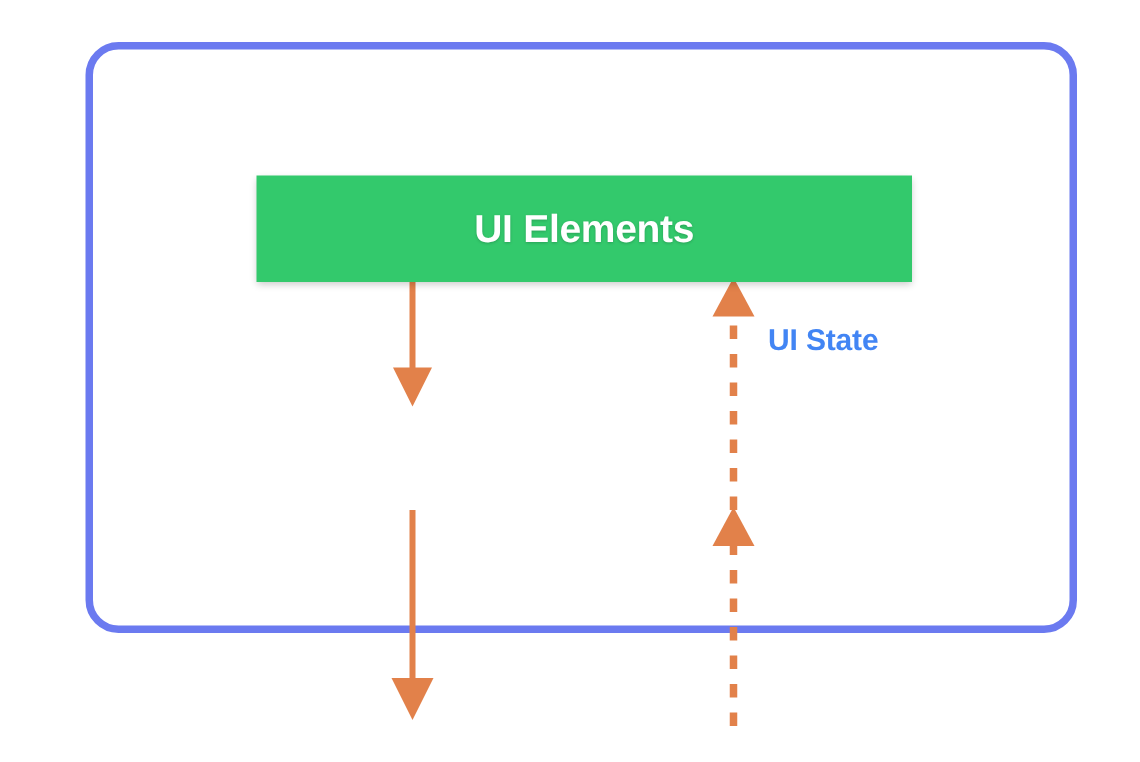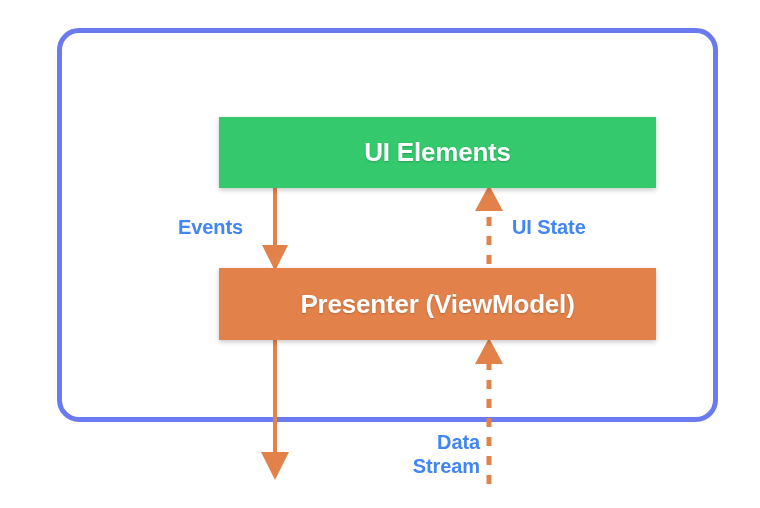--- a/index.html
+++ b/index.html
@@ -55,21 +55,20 @@
     display: flex;
     align-items: center;
     justify-content: center;
     color: #ffffff;
     font-size: 26px;
     font-weight: bold;
     letter-spacing: -0.2px;
     box-shadow: 0 2px 5px rgba(0,0,0,0.22);
     text-shadow: 0 1px 2px rgba(0,0,0,0.20);
     white-space: nowrap;
-    margin-left: 48px;
   }
 
   .box-ui-elements {
     left: 171px;
     top: 117px;
     width: 437px;
     height: 71px;
     background: #33C96C;
   }
 
@@ -135,25 +134,19 @@
     <g>
       <line x1="489" y1="484" x2="489" y2="358" stroke="#E2814A" stroke-width="5" stroke-dasharray="9 10"></line>
       <polygon points="489,338 475,364 503,364" fill="#E2814A"></polygon>
     </g>
   </svg>
 
   <div class="comp-box box-ui-elements">
     <span>UI Elements</span>
   </div>
 
-  <div class="comp-box box-presenter">
-    <span>Presenter (ViewModel)</span>
-  </div>
 
-  <div class="conn-label label-events">Events</div>
 
   <div class="conn-label label-ui-state">UI State</div>
 
 
-  <div class="conn-label label-data-stream">Data
-Stream</div>
 
 </div>
 
 </body></html>

